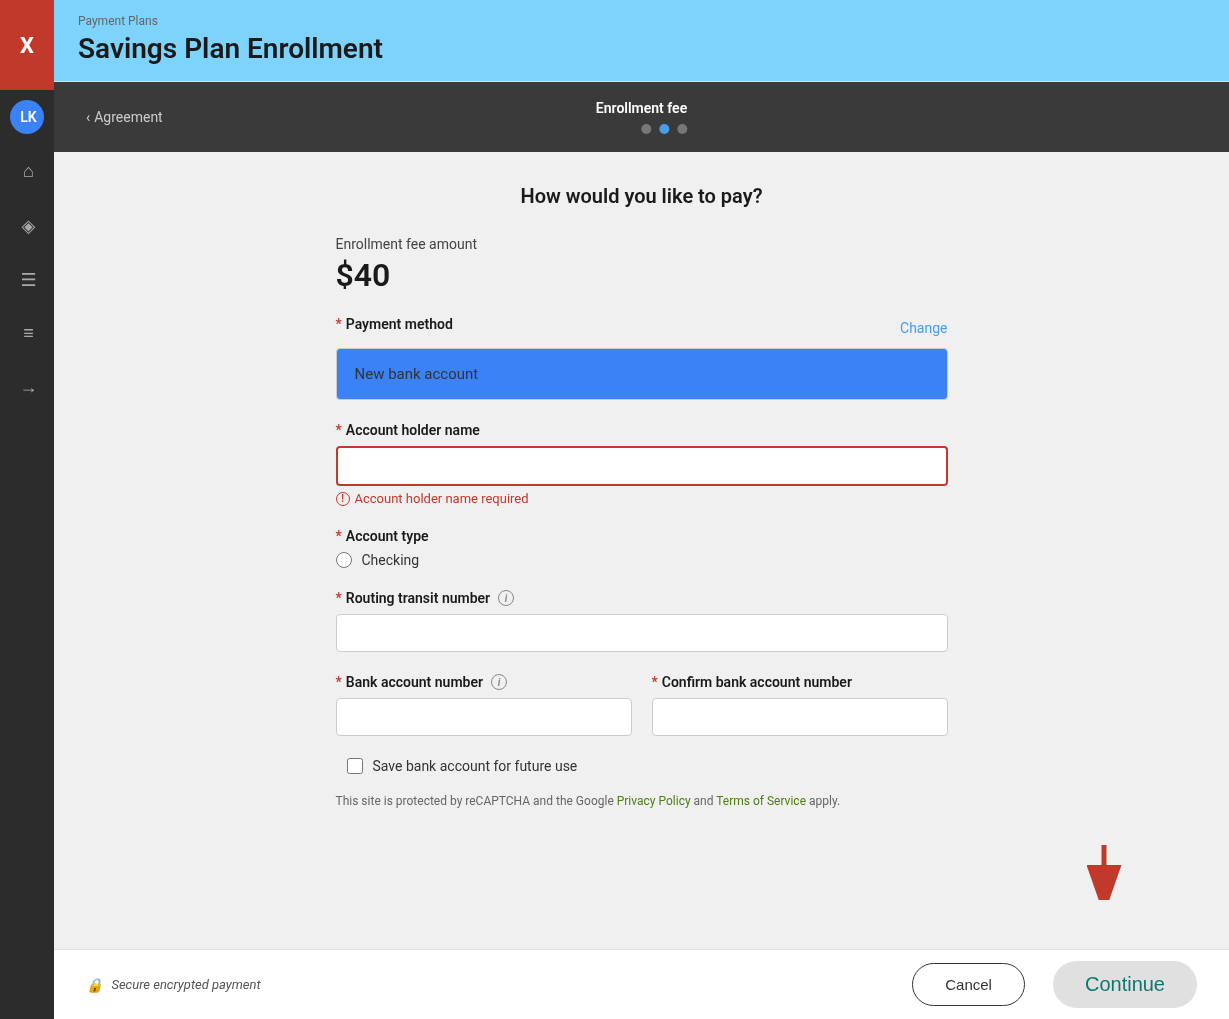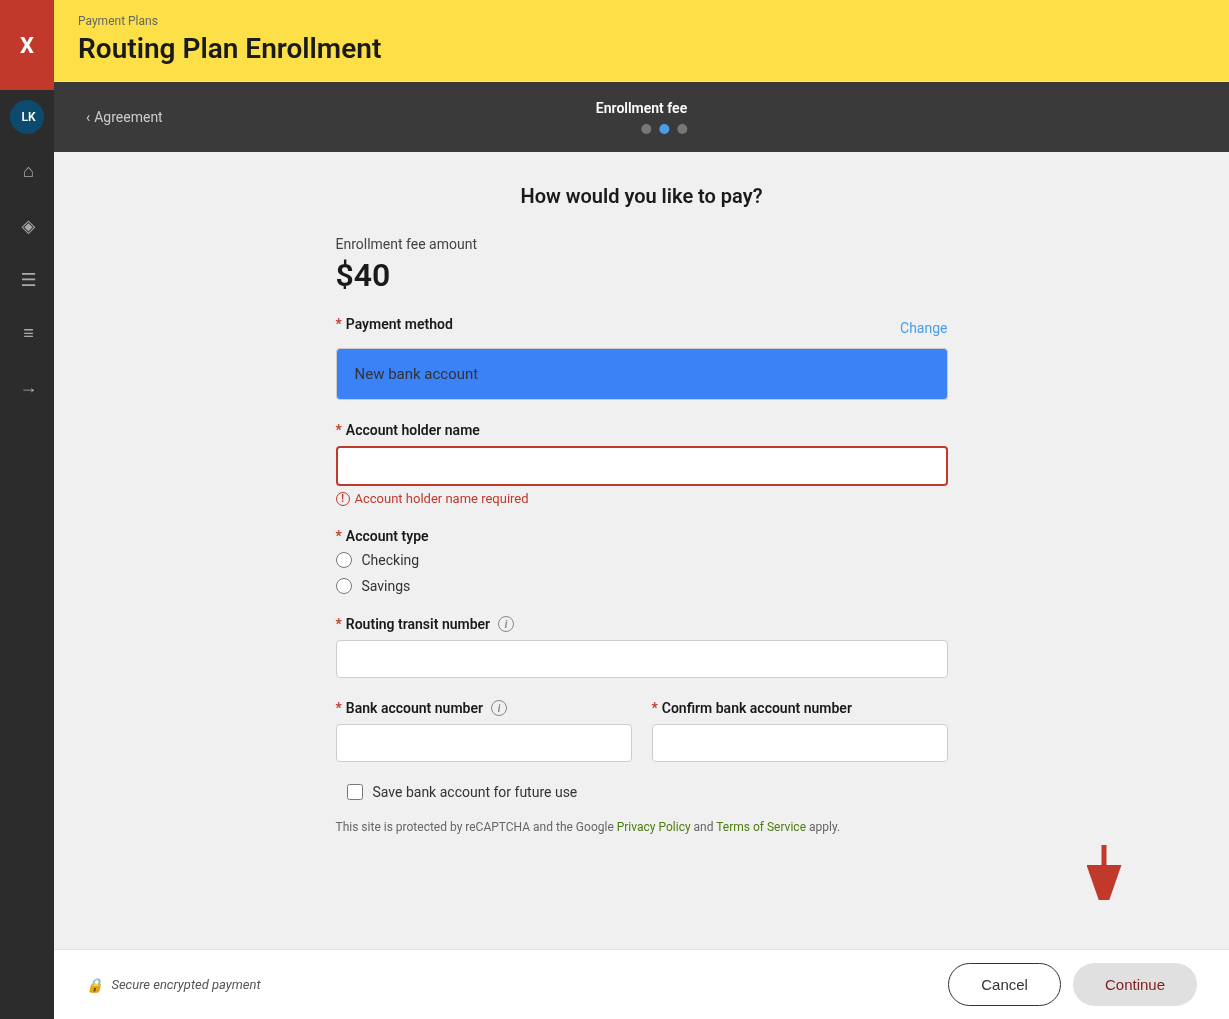--- a/index.html
+++ b/index.html
@@ -43,21 +43,21 @@
     .main {
       flex: 1;
       display: flex;
       flex-direction: column;
       height: 100%;
       overflow: hidden;
     }
 
     
     .page-header {
-      background: #fde047;
+      background: #7dd3fc;
       padding: 14px 24px 16px 24px;
       border-bottom: 1px solid #e0e0e0;
       flex-shrink: 0;
     }
     .page-header .breadcrumb {
       font-size: 12px;
       color: #666;
       margin-bottom: 4px;
     }
     .page-header .page-title {
@@ -303,63 +303,64 @@
       font-size: 13px;
       color: #555;
       font-style: italic;
     }
     .lock-icon {
       color: #555;
       font-size: 14px;
     }
     .footer-buttons {
       display: flex;
-      gap: 12px;
+      gap: 28px;
+      align-items: center;
     }
     .btn-cancel {
       background: #fff;
       border: 1px solid #333;
       border-radius: 24px;
       padding: 12px 32px;
       font-size: 15px;
       color: #333;
       cursor: pointer;
       font-weight: 500;
     }
     .btn-continue {
       background: #e0e0e0;
       border: none;
       border-radius: 24px;
       padding: 12px 32px;
-      font-size: 15px;
-      color: #7f1d1d;
+      font-size: 20px;
+      color: #0f766e;
       cursor: not-allowed;
       font-weight: 500;
     }
   </style>
 </head>
 <body>
 
 <div class="sidebar">
   <div class="sidebar-top-icon">
     <span>X</span>
   </div>
-  <div class="sidebar-icon" style="background:#0c4a6e; border-radius:50%; width:34px; height:34px; margin:10px auto; font-size:12px; color:#fff; font-weight:600;">LK</div>
+  <div class="sidebar-icon" style="background:#3b82f6; border-radius:50%; width:34px; height:34px; margin:10px auto; font-size:14px; color:#fff; font-weight:600;">LK</div>
   <div class="sidebar-icon">⌂</div>
   <div class="sidebar-icon">◈</div>
   <div class="sidebar-icon">☰</div>
   <div class="sidebar-icon">≡</div>
   <div class="sidebar-icon">→</div>
 </div>
 
 <div class="main">
 
   <div class="page-header">
     <div class="breadcrumb">Payment Plans</div>
-    <div class="page-title">Routing Plan Enrollment</div>
+    <div class="page-title">Savings Plan Enrollment</div>
   </div>
 
   <div class="wizard-bar">
     <div class="wizard-back">
       <span>‹</span>
       <span>Agreement</span>
     </div>
     <div class="wizard-center">
       <span class="wizard-step-label">Enrollment fee</span>
       <div class="wizard-dots">
@@ -402,24 +403,20 @@
       <div class="field-group">
         <div class="field-label">
           <span class="required-star">*</span>
           <span>Account type</span>
         </div>
         <div class="radio-group">
           <label class="radio-option">
             <input type="radio" name="account_type" value="checking" style="">
             <span>Checking</span>
           </label>
-          <label class="radio-option">
-            <input type="radio" name="account_type" value="savings" style="">
-            <span>Savings</span>
-          </label>
         </div>
       </div>
 
       <div class="field-group">
         <div class="field-label">
           <span class="required-star">*</span>
           <span>Routing transit number</span>
           <span class="info-icon" title="Routing transit number info">i</span>
         </div>
         <input type="text" class="text-input" value="" placeholder="" style="">

